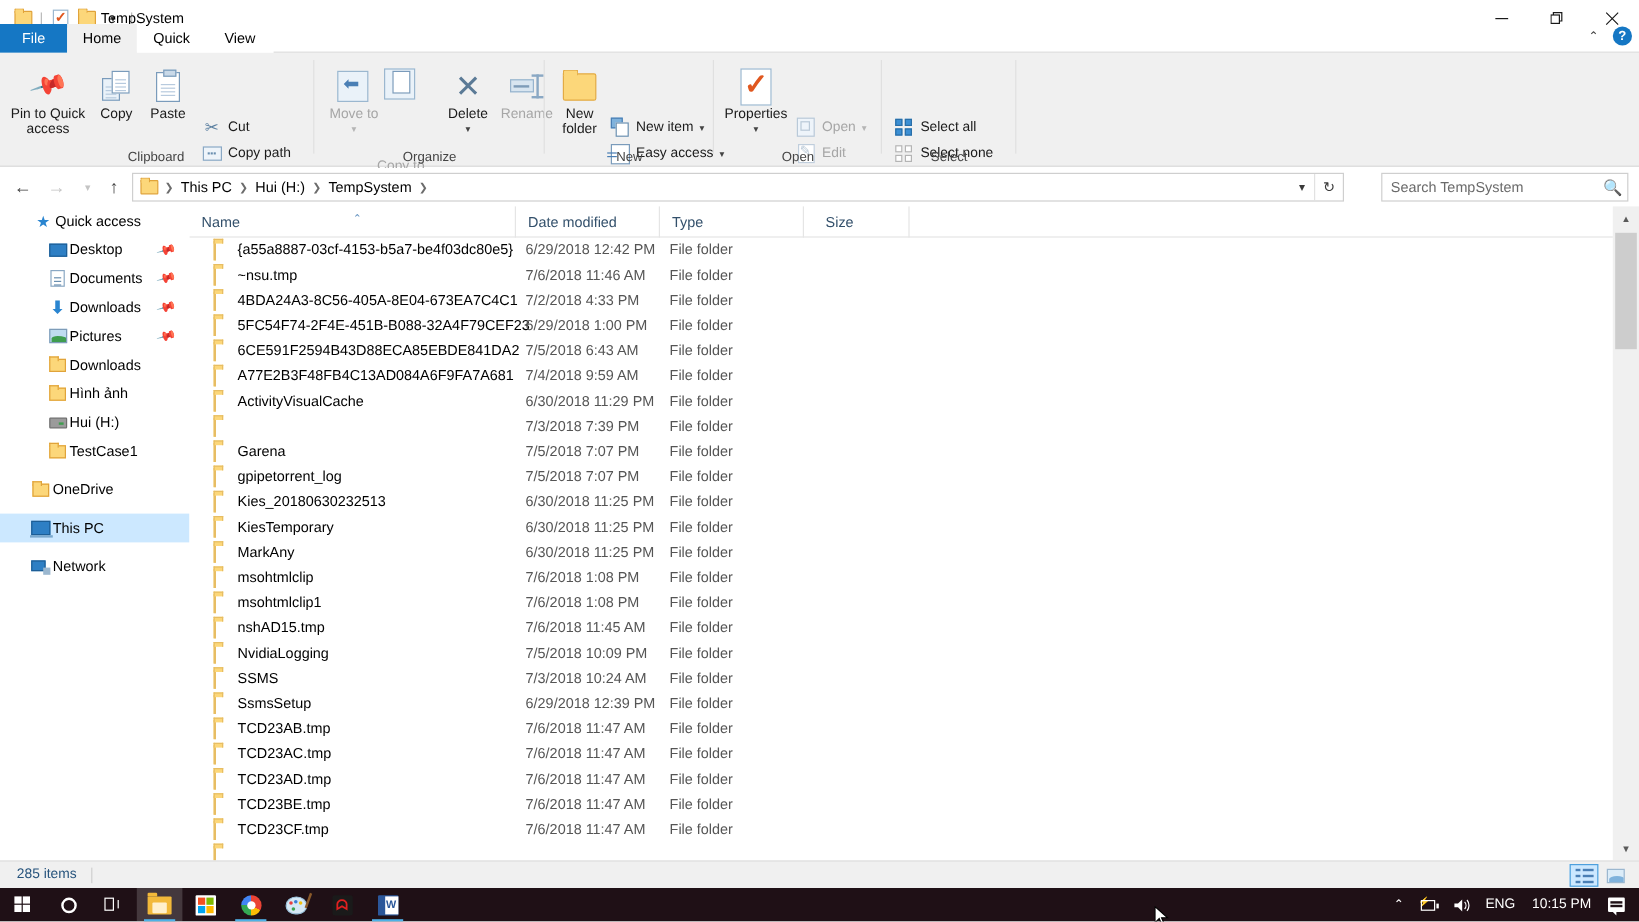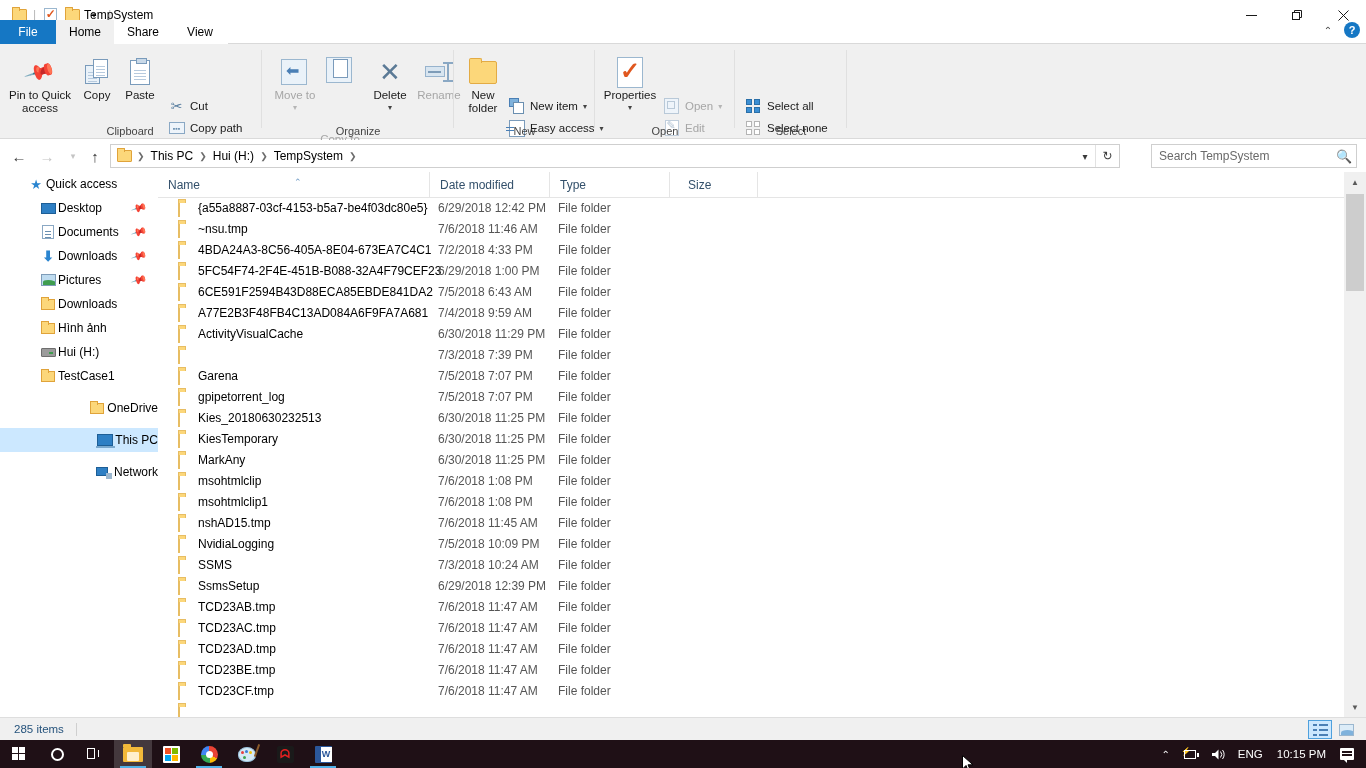--- a/index.html
+++ b/index.html
@@ -188,21 +188,21 @@
   
   .navpane {
     position: absolute; left: 0; top: 172px; width: 158px; height: 545px;
     background: #fff; overflow: hidden;
   }
   .navitem { height: 24px; display: flex; align-items: center; font-size: 12px; color: #000; }
   .navitem.sel { background: #cce8ff; }
   .navitem .nico { width: 20px; height: 20px; display: flex; align-items: center; justify-content: center; flex: none; }
   .navitem .nlbl { white-space: nowrap; }
   .navitem .pinx { margin-left: auto; margin-right: 12px; font-size: 11px; color: #8c8c8c; transform: rotate(28deg); }
-  .lvl0 { padding-left: 26px; } .lvl1 { padding-left: 38px; } .lvl1b { padding-left: 40px; justify-content: flex-end; }
+  .lvl0 { padding-left: 26px; } .lvl1 { padding-left: 38px; } .lvl1b { padding-left: 24px; }
   .fold-n { width: 14px; height: 11px; position: relative; background: #fcd77a; border: 1px solid #e0a33a; }
   .fold-n::before { content: ""; position: absolute; left: -1px; top: -3px; width: 6px; height: 3px;
                     background: #fcd77a; border: 1px solid #e0a33a; border-bottom: none; }
   .ico-star { font-size: 13px; color: #2a85d0; }
   .ico-desk { width: 15px; height: 11px; background: #2e7fc4; border: 1px solid #1d5e96; }
   .ico-doc { width: 12px; height: 14px; background: #fff; border: 1px solid #8aa8c4; position: relative; }
   .ico-doc::after { content: ""; position: absolute; left: 2px; top: 2px; right: 2px; height: 1px;
                     box-shadow: 0 0 0 0 #6a8fb0, 0 3px 0 0 #6a8fb0, 0 6px 0 0 #6a8fb0, 0 9px 0 0 #6a8fb0; }
   .ico-dl { font-size: 14px; color: #2a85d0; font-weight: bold; }
   .ico-pic { width: 15px; height: 12px; background: #bfdcf0; border: 1px solid #7e9cb8; position: relative; overflow: hidden; }
@@ -368,21 +368,21 @@
         <svg width="11" height="11" viewBox="0 0 11 11">
           <path d="M0.5 0.5 L10.5 10.5 M10.5 0.5 L0.5 10.5" stroke="currentColor" fill="none"></path>
         </svg>
       </div>
     </div>
   </div>
 
   <div class="tabstrip">
     <div class="tab file">File</div>
     <div class="tab home">Home</div>
-    <div class="tab share">Share</div>
+    <div class="tab share">Quick</div>
     <div class="tab view">View</div>
     <div class="tabstrip-rest"></div>
   </div>
   <div class="ribbon-right">
     <div class="ribbon-collapse">⌃</div>
     <div class="help-btn">?</div>
   </div>
 
   <div class="ribbon">
 
@@ -434,21 +434,21 @@
       <div class="bigbtn dis" style="left:8px; width:50px;">
         <span class="ico">
           <span class="i-moveto">
               <span class="fold"></span>
               <span class="arr">⬅</span>
             </span>
         </span>
         <span class="lbl">Move to</span>
         <span class="caret-dn dis">▾</span>
       </div>
-      <div class="bigbtn dis" style="left:54px; width:48px;gap:48px;">
+      <div class="bigbtn dis" style="left:48px; width:48px;gap:48px;">
         <span class="ico">
           <span class="i-moveto i-copyto">
               <span class="fold"></span>
               <span class="pgs"></span>
             </span>
         </span>
         <span class="lbl">Copy to</span>
         <span class="caret-dn dis">▾</span>
       </div>
       <div class="bigbtn" style="left:104px; width:48px;">

